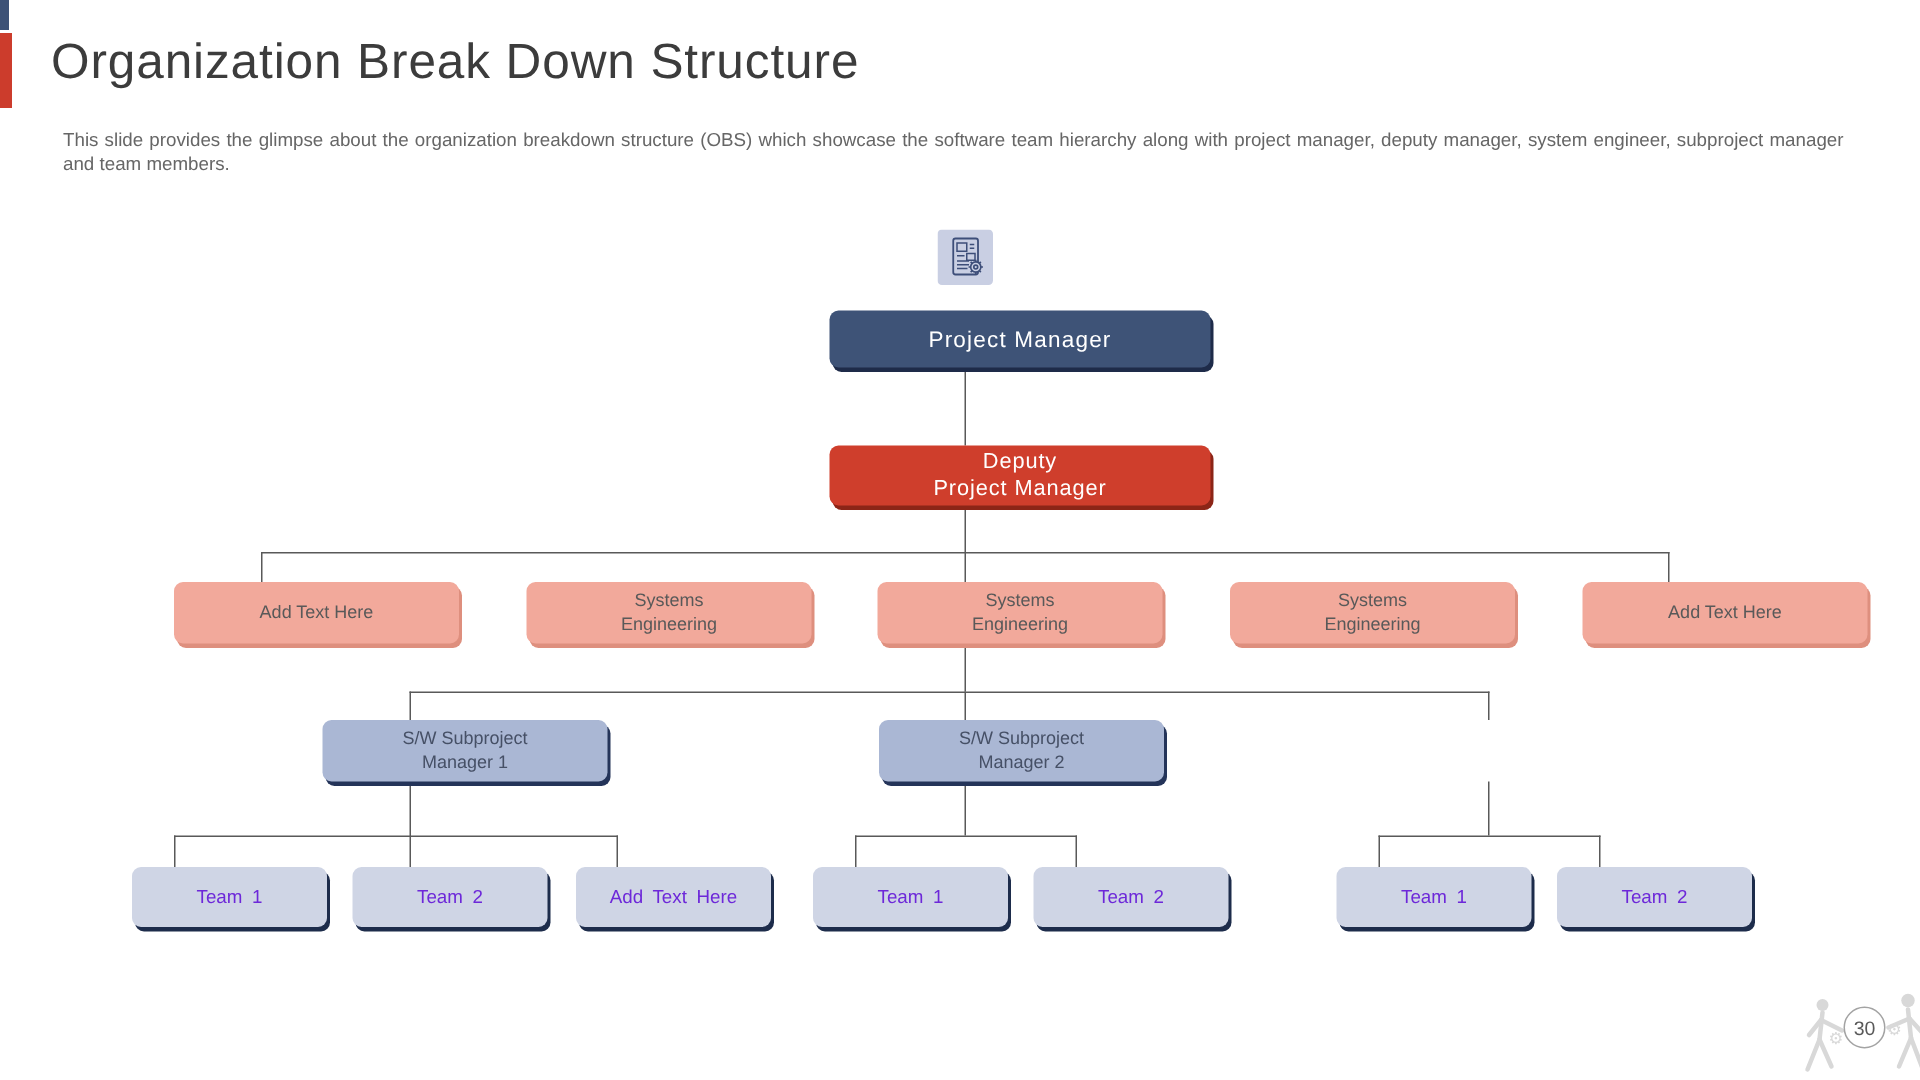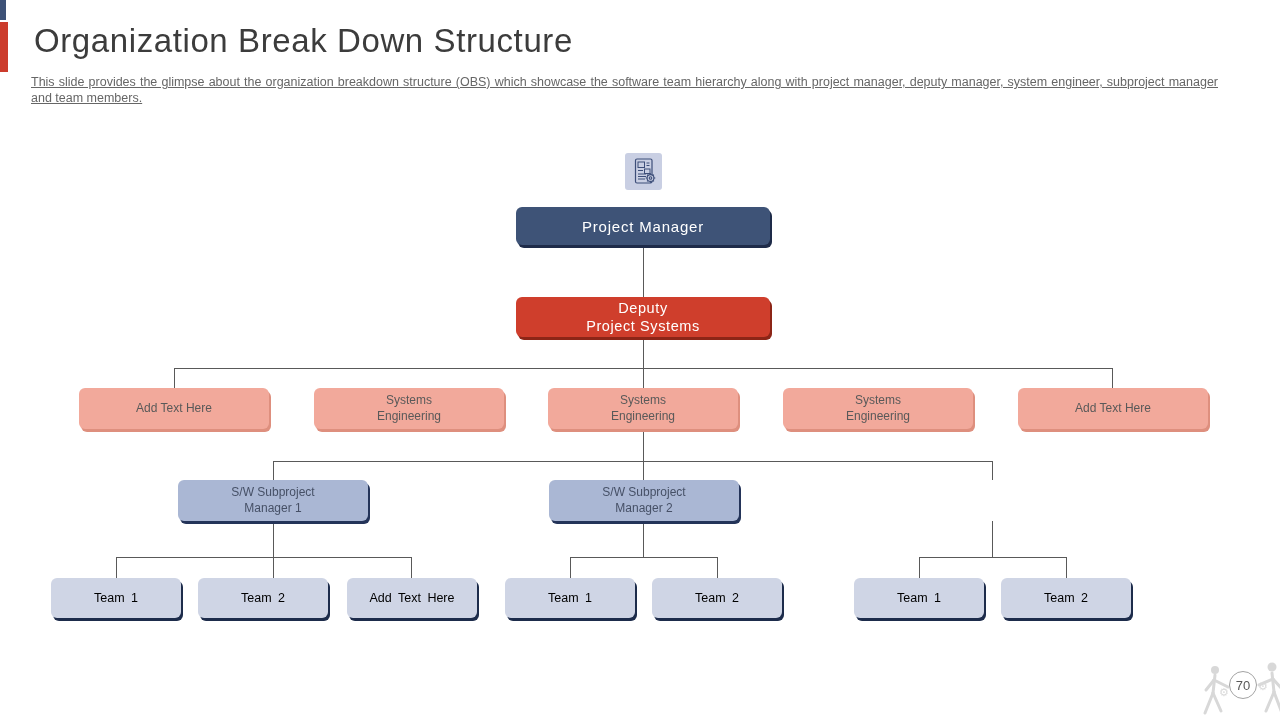--- a/index.html
+++ b/index.html
@@ -5,44 +5,44 @@
   html,body{margin:0;padding:0;}
   body{font-family:"Liberation Sans",sans-serif;background:#888;}
   .slide{position:relative;width:1280px;height:720px;background:#ffffff;overflow:hidden;margin:0 auto;}
 
   
   .bar-blue{position:absolute;left:0;top:0;width:6px;height:20px;background:#3D5277;}
   .bar-red{position:absolute;left:0;top:22px;width:8px;height:50px;background:#CC3C2C;}
 
   .title{position:absolute;left:34px;top:22px;margin:0;font-size:33px;font-weight:400;
          color:#3C3C3C;letter-spacing:0.6px;white-space:nowrap;}
-  .desc{position:absolute;left:31px;top:74px;width:1187px;margin:0;font-size:12.5px;
-        line-height:16px;color:#666666;text-align:justify;text-decoration:underline;}
+  .desc{position:absolute;left:31px;top:74px;width:1187px;margin:11px;font-size:12.5px;
+        line-height:16px;color:#666666;text-align:justify;}
 
   
   .icon-box{position:absolute;left:625px;top:153px;width:37px;height:37px;}
 
   
   .cline{position:absolute;background:#595959;}
   .v{width:1px;}
   .h{height:1px;}
 
   
   .node{position:absolute;display:flex;align-items:center;justify-content:center;
-        text-align:center;border-radius:6px;box-sizing:border-box;}
+        text-align:center;border-radius:6px;box-sizing:border-box;margin-left:37px;}
   .ml{white-space:pre-line;}
   .pm{background:#3E5377;color:#ffffff;font-size:15px;letter-spacing:0.8px;
       box-shadow:2px 3px 0 #1E2B49;}
   .deputy{background:#CF3E2C;color:#ffffff;font-size:14.5px;line-height:18px;
       letter-spacing:0.6px;box-shadow:2px 3px 0 #8C2517;}
   .l3{background:#F2A99B;color:#595959;font-size:12px;line-height:15.5px;
       box-shadow:2px 3px 0 #DE8F7E;}
   .l4{background:#AAB7D4;color:#465066;font-size:12px;line-height:15.5px;
       box-shadow:2px 3px 0 #243459;}
-  .l5{background:#CFD5E5;color:#000000;font-size:12.5px;word-spacing:3px;
+  .l5{background:#CFD5E5;color:#6d28d9;font-size:12.5px;word-spacing:3px;
       box-shadow:2px 3px 0 #1D2C4B;text-align:center;}
 
   
   .footer{position:absolute;left:0;top:701px;width:100%;text-align:center;
           font-size:12px;color:#AFAFAF;}
   .page-badge{position:absolute;left:1229px;top:671px;width:26px;height:26px;
           border:1px solid #A3A3A3;border-radius:50%;background:#ffffff;
           display:flex;align-items:center;justify-content:center;
           font-size:13px;color:#595959;z-index:3;}
   .figure{position:absolute;z-index:1;}
@@ -105,21 +105,21 @@
   <div class="cline h" style="left:919px;top:557px;width:148px;"></div>
   <div class="cline v" style="left:919px;top:557px;height:21px;"></div>
   <div class="cline v" style="left:1066px;top:557px;height:21px;"></div>
 
   <div class="node pm" style="left:516px;top:207px;width:254px;height:38px;">
     <span class="ml">Project Manager</span>
   </div>
 
   <div class="node deputy" style="left:516px;top:297px;width:254px;height:40px;">
     <span class="ml">Deputy
-Project Systems</span>
+Project Manager</span>
   </div>
 
   <div class="node l3" style="left:79px;top:388px;width:190px;height:41px;">
     <span class="ml">Add Text Here</span>
   </div>
   <div class="node l3" style="left:314px;top:388px;width:190px;height:41px;">
     <span class="ml">Systems
 Engineering</span>
   </div>
   <div class="node l3" style="left:548px;top:388px;width:190px;height:41px;">
@@ -188,15 +188,15 @@
         <path d="M28 34 L36 55"></path>
         <path d="M28 34 L20 53"></path>
         <path d="M27 21 L13 27"></path>
         <path d="M27 21 L36 31"></path>
       </g>
     </svg>
   </div>
   <span class="doodle-gear" style="left:1219px;top:686px;">⚙</span>
   <span class="doodle-gear" style="left:1258px;top:680px;">⚙</span>
 
-  <div class="page-badge">70</div>
+  <div class="page-badge">30</div>
 
 </div>
 
 </body></html>

